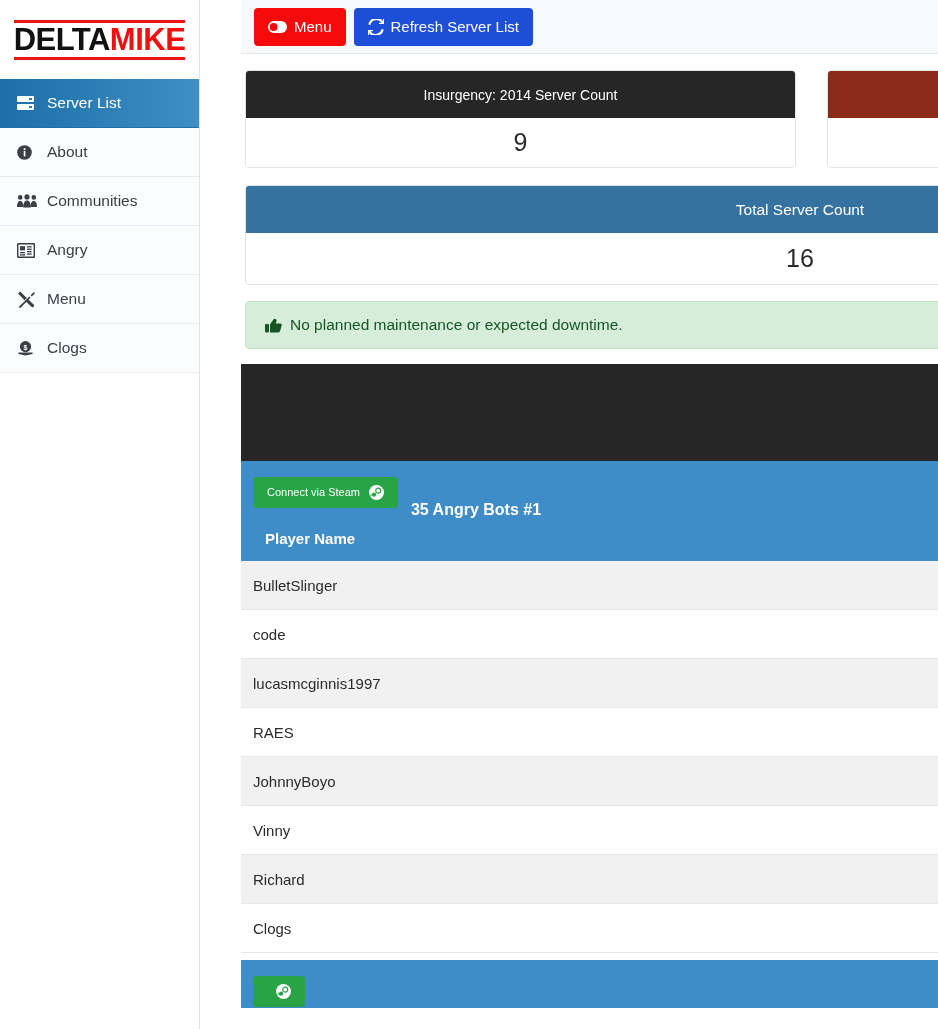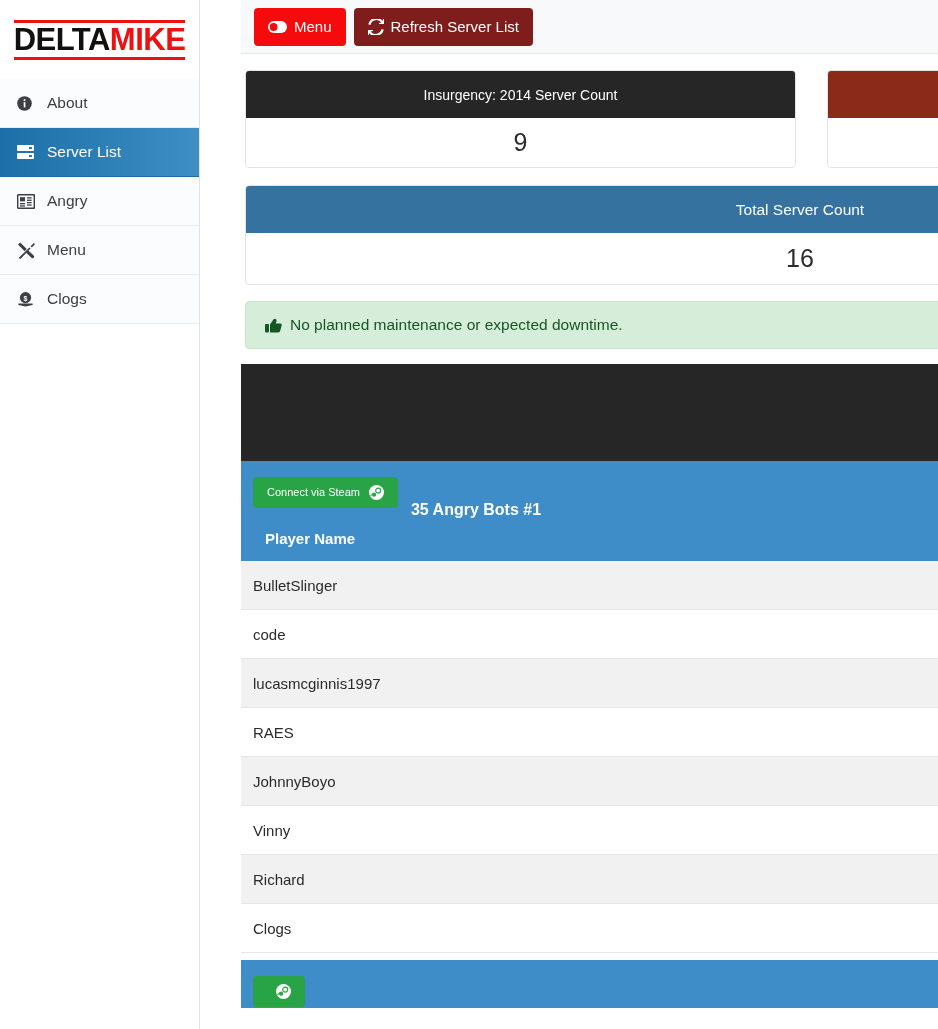--- a/index.html
+++ b/index.html
@@ -109,21 +109,21 @@
     padding: 0 14px;
     border: none;
     border-radius: 4px;
     font-size: 15px;
     color: #ffffff;
     cursor: pointer;
     font-family: "Liberation Sans", sans-serif;
     white-space: nowrap;
   }
   .btn-menu    { background: #f50b0b; }
-  .btn-refresh { background: #7f1d1d; }
+  .btn-refresh { background: #1d4ed8; }
   .btn svg { display: block; flex: none; }
 
   .content { padding: 16px 0 0 0; }
 
   
   .cards-row {
     display: flex;
     gap: 31px;
     padding-left: 4px;
     margin-bottom: 17px;
@@ -279,43 +279,56 @@
   <div id="sidebar">
 
     <div class="brand">
       <div class="brand-logo">
         <span class="brand-delta">DELTA</span><span class="brand-mike">MIKE</span>
       </div>
     </div>
 
     <ul class="nav">
 
-      <li class="nav-item">
-        <span class="nav-ico">
-          <svg width="15" height="15" viewBox="0 0 15 15">
-              <circle cx="7.5" cy="7.5" r="7.3" fill="#3c4043"></circle>
-              <rect x="6.7" y="6" width="1.7" height="5.4" fill="#ffffff"></rect>
-              <rect x="6.7" y="3.2" width="1.7" height="1.8" fill="#ffffff"></rect>
-            </svg>
-        </span>
-        <span>About</span>
-      </li>
-
       <li class="nav-item active">
         <span class="nav-ico">
           <svg width="17" height="15" viewBox="0 0 17 15">
               <rect x="0" y="0" width="17" height="6" rx="1" fill="#ffffff"></rect>
               <rect x="0" y="8" width="17" height="6" rx="1" fill="#ffffff"></rect>
               <rect x="12" y="2" width="3" height="2" fill="#2a7cb0"></rect>
               <rect x="12" y="10" width="3" height="2" fill="#2a7cb0"></rect>
             </svg>
         </span>
         <span>Server List</span>
       </li>
 
+      <li class="nav-item">
+        <span class="nav-ico">
+          <svg width="15" height="15" viewBox="0 0 15 15">
+              <circle cx="7.5" cy="7.5" r="7.3" fill="#3c4043"></circle>
+              <rect x="6.7" y="6" width="1.7" height="5.4" fill="#ffffff"></rect>
+              <rect x="6.7" y="3.2" width="1.7" height="1.8" fill="#ffffff"></rect>
+            </svg>
+        </span>
+        <span>About</span>
+      </li>
+
+      <li class="nav-item">
+        <span class="nav-ico">
+          <svg width="20" height="14" viewBox="0 0 20 14">
+              <circle cx="3.2" cy="3.4" r="2.3" fill="#3c4043"></circle>
+              <circle cx="10" cy="2.9" r="2.6" fill="#3c4043"></circle>
+              <circle cx="16.8" cy="3.4" r="2.3" fill="#3c4043"></circle>
+              <path d="M0 13 C0 8.8 1.4 7 3.2 7 C5 7 6.4 8.8 6.4 13 Z" fill="#3c4043"></path>
+              <path d="M6.2 13.5 C6.2 8.6 7.8 6.4 10 6.4 C12.2 6.4 13.8 8.6 13.8 13.5 Z" fill="#3c4043"></path>
+              <path d="M13.6 13 C13.6 8.8 15 7 16.8 7 C18.6 7 20 8.8 20 13 Z" fill="#3c4043"></path>
+            </svg>
+        </span>
+        <span>Communities</span>
+      </li>
 
       <li class="nav-item">
         <span class="nav-ico">
           <svg width="18" height="15" viewBox="0 0 18 15">
               <rect x="0.6" y="0.6" width="16.8" height="13.8" rx="1.4" fill="none" stroke="#3c4043" stroke-width="1.6"></rect>
               <rect x="3" y="3.2" width="5" height="4.2" fill="#3c4043"></rect>
               <rect x="3" y="9" width="5" height="1.3" fill="#3c4043"></rect>
               <rect x="3" y="11.3" width="5" height="1.3" fill="#3c4043"></rect>
               <rect x="10" y="3.2" width="4.6" height="1.3" fill="#3c4043"></rect>
               <rect x="10" y="5.6" width="4.6" height="1.3" fill="#3c4043"></rect>

